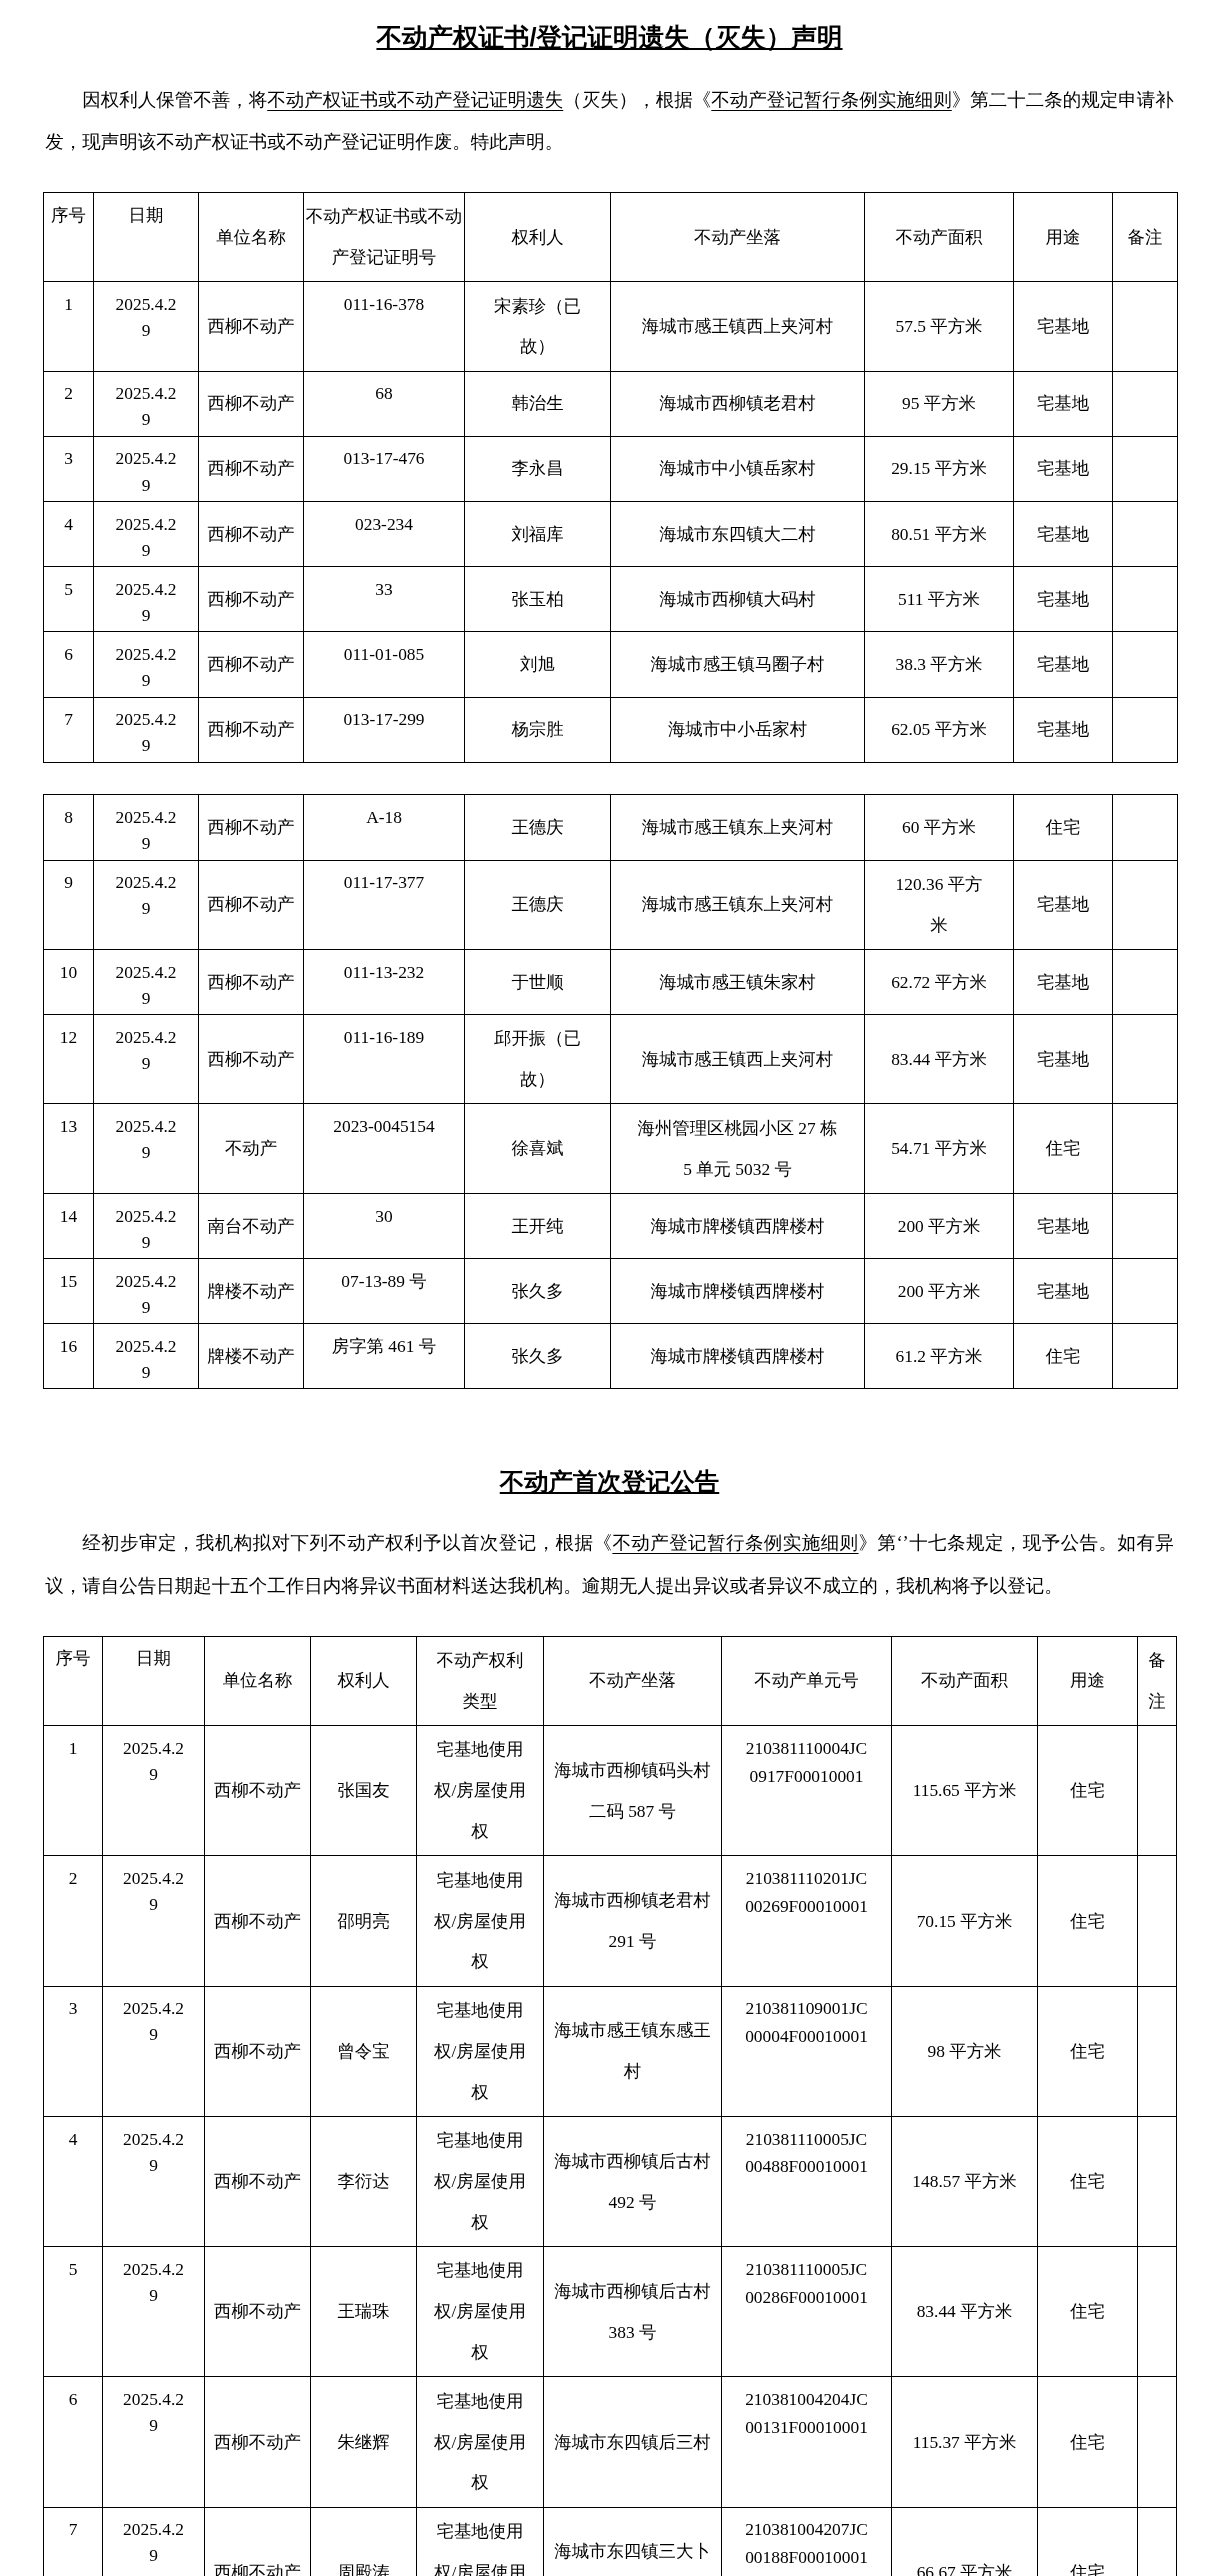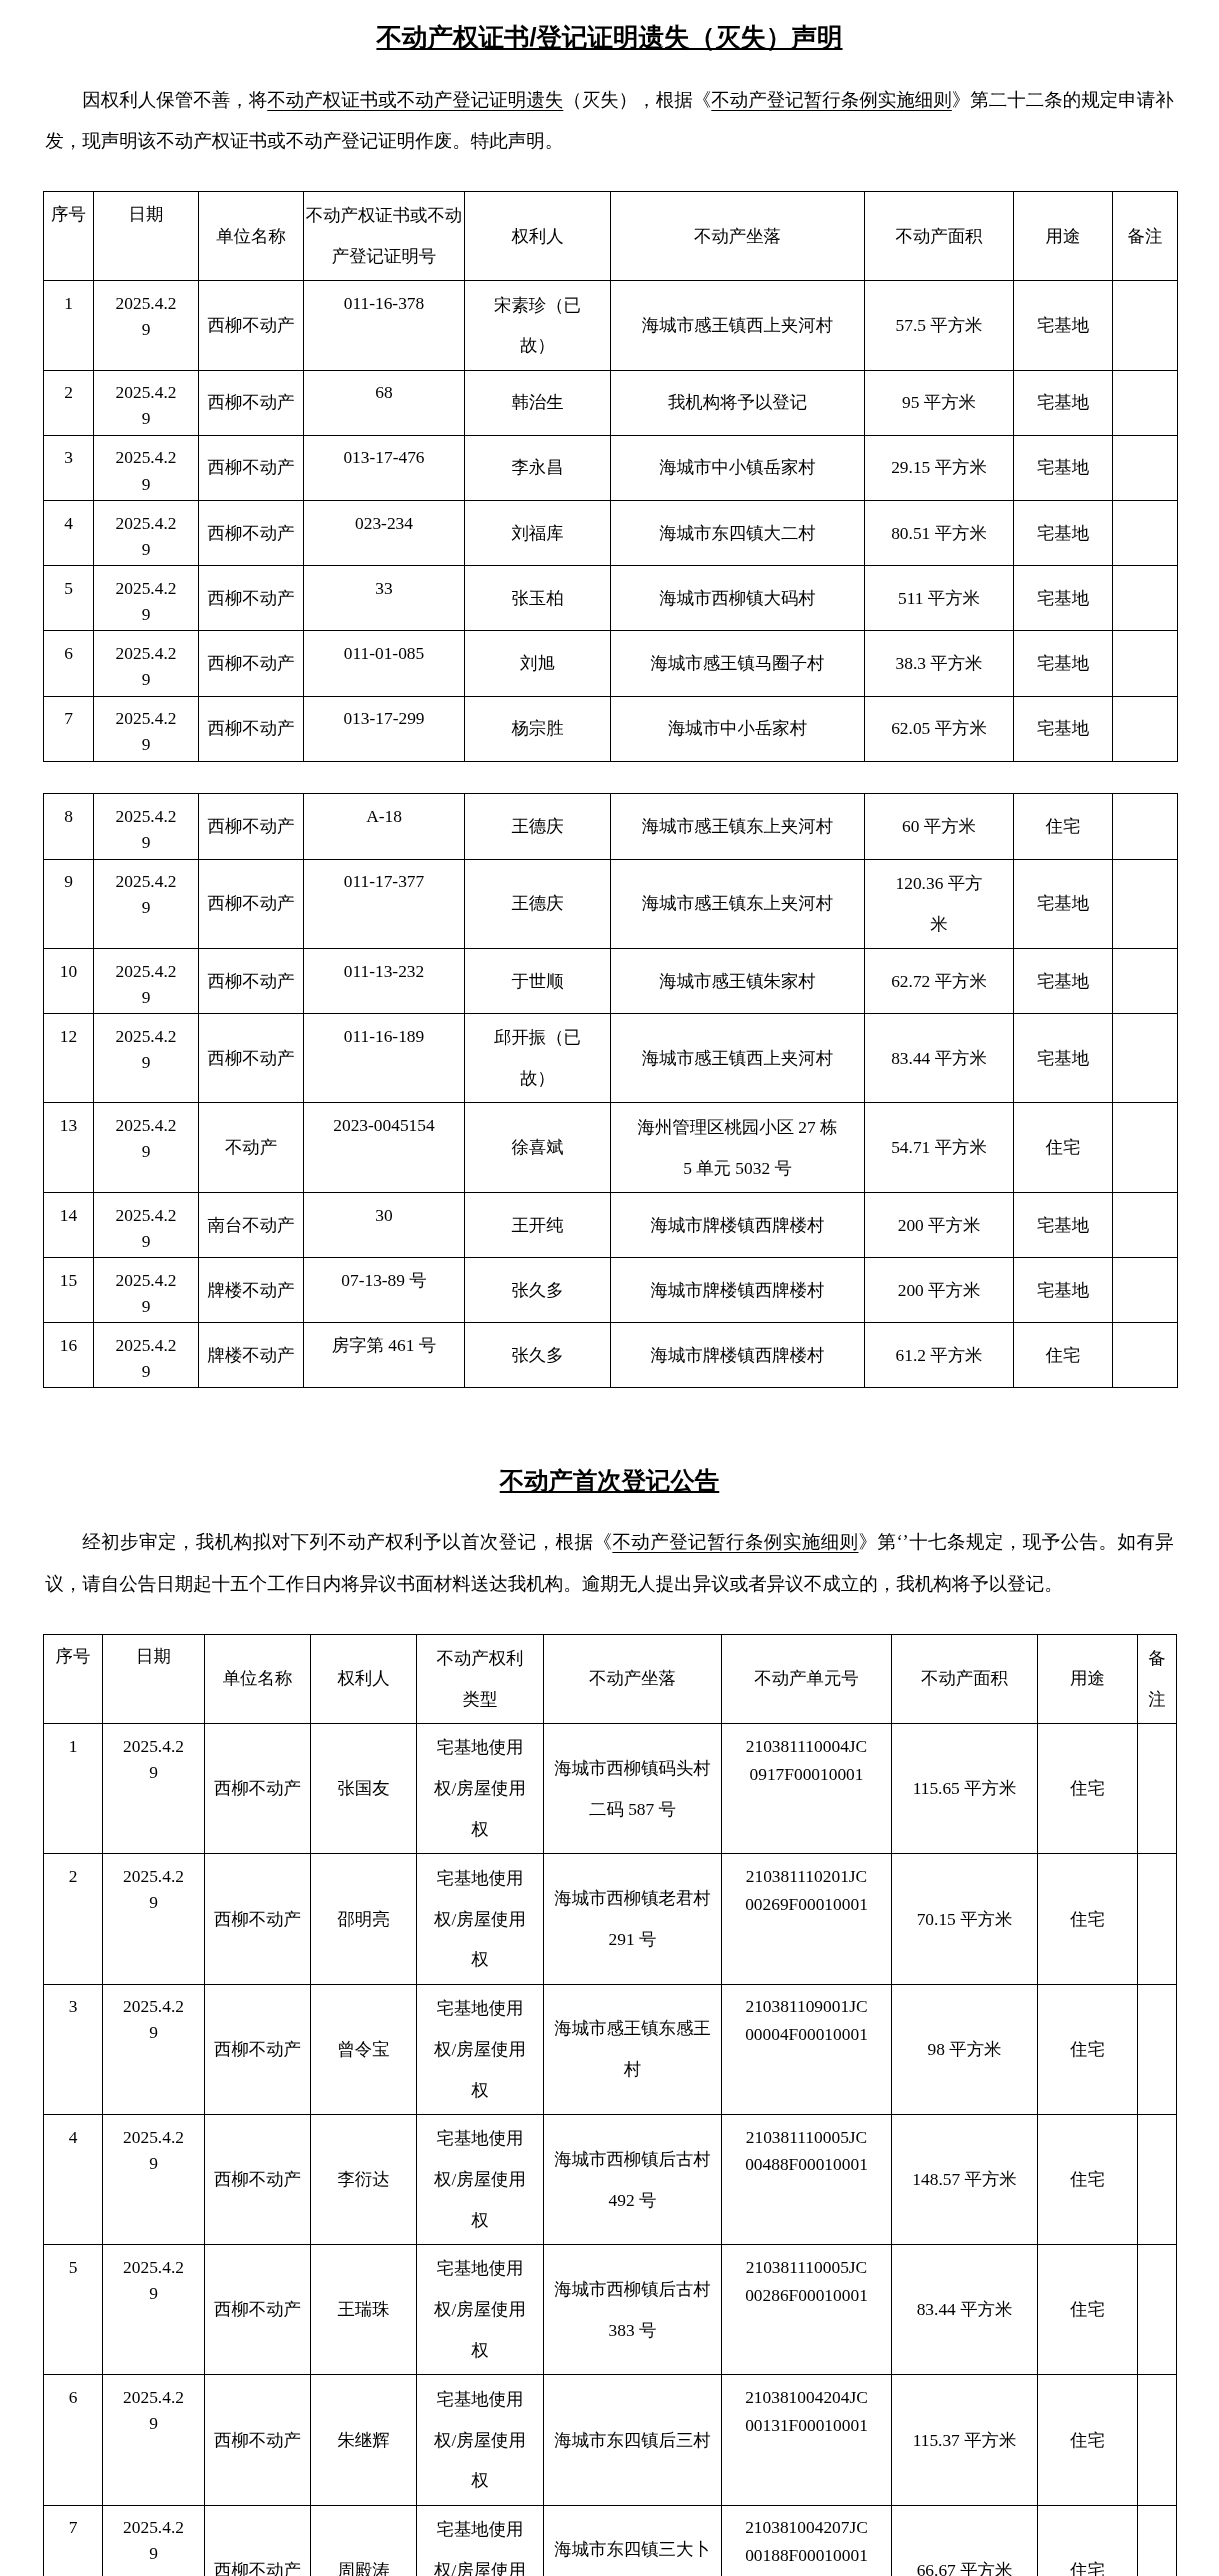--- a/index.html
+++ b/index.html
@@ -10,21 +10,21 @@
     font-family:"Liberation Sans","DejaVu Sans",sans-serif;
     font-weight:bold; text-align:center; margin:9.8px 0 25px 0;text-decoration:underline;
   }
   h1.doc-title { font-size:25.5px; }
   h2.doc-title { font-size:24.4px; margin-top:77px; }
 
   p.intro {
     font-size:18.5px; line-height:2.25; text-indent:2em;
     margin:0 2.2px 28px 2.2px; text-align:justify;
   }
-  .u { text-decoration:underline; text-underline-offset:3.8px; }
+  .u { text-decoration:underline; text-underline-offset:3.8px;font-family:Liberation Mono, monospace; }
 
   table.tbl {
     border-collapse:collapse; table-layout:fixed; width:1133px;
     margin:0 auto; font-size:17.4px;
   }
   .tbl td, .tbl th {
     border:1.1px solid #000; text-align:center; vertical-align:middle;
     line-height:2.35; padding:3.3px 4.3px; font-weight:normal;
     word-wrap:break-word; overflow-wrap:break-word;
   }
@@ -98,21 +98,21 @@
             <td class="c6">57.5 平方米</td>
             <td class="c7">宅基地</td>
             <td class="c8"></td>
           </tr>
           <tr>
             <td class="c0">2</td>
             <td class="c1">2025.4.29</td>
             <td class="c2">西柳不动产</td>
             <td class="c3">68</td>
             <td class="c4">韩治生</td>
-            <td class="c5">我机构将予以登记</td>
+            <td class="c5">海城市西柳镇老君村</td>
             <td class="c6">95 平方米</td>
             <td class="c7">宅基地</td>
             <td class="c8"></td>
           </tr>
           <tr>
             <td class="c0">3</td>
             <td class="c1">2025.4.29</td>
             <td class="c2">西柳不动产</td>
             <td class="c3">013-17-476</td>
             <td class="c4">李永昌</td>

